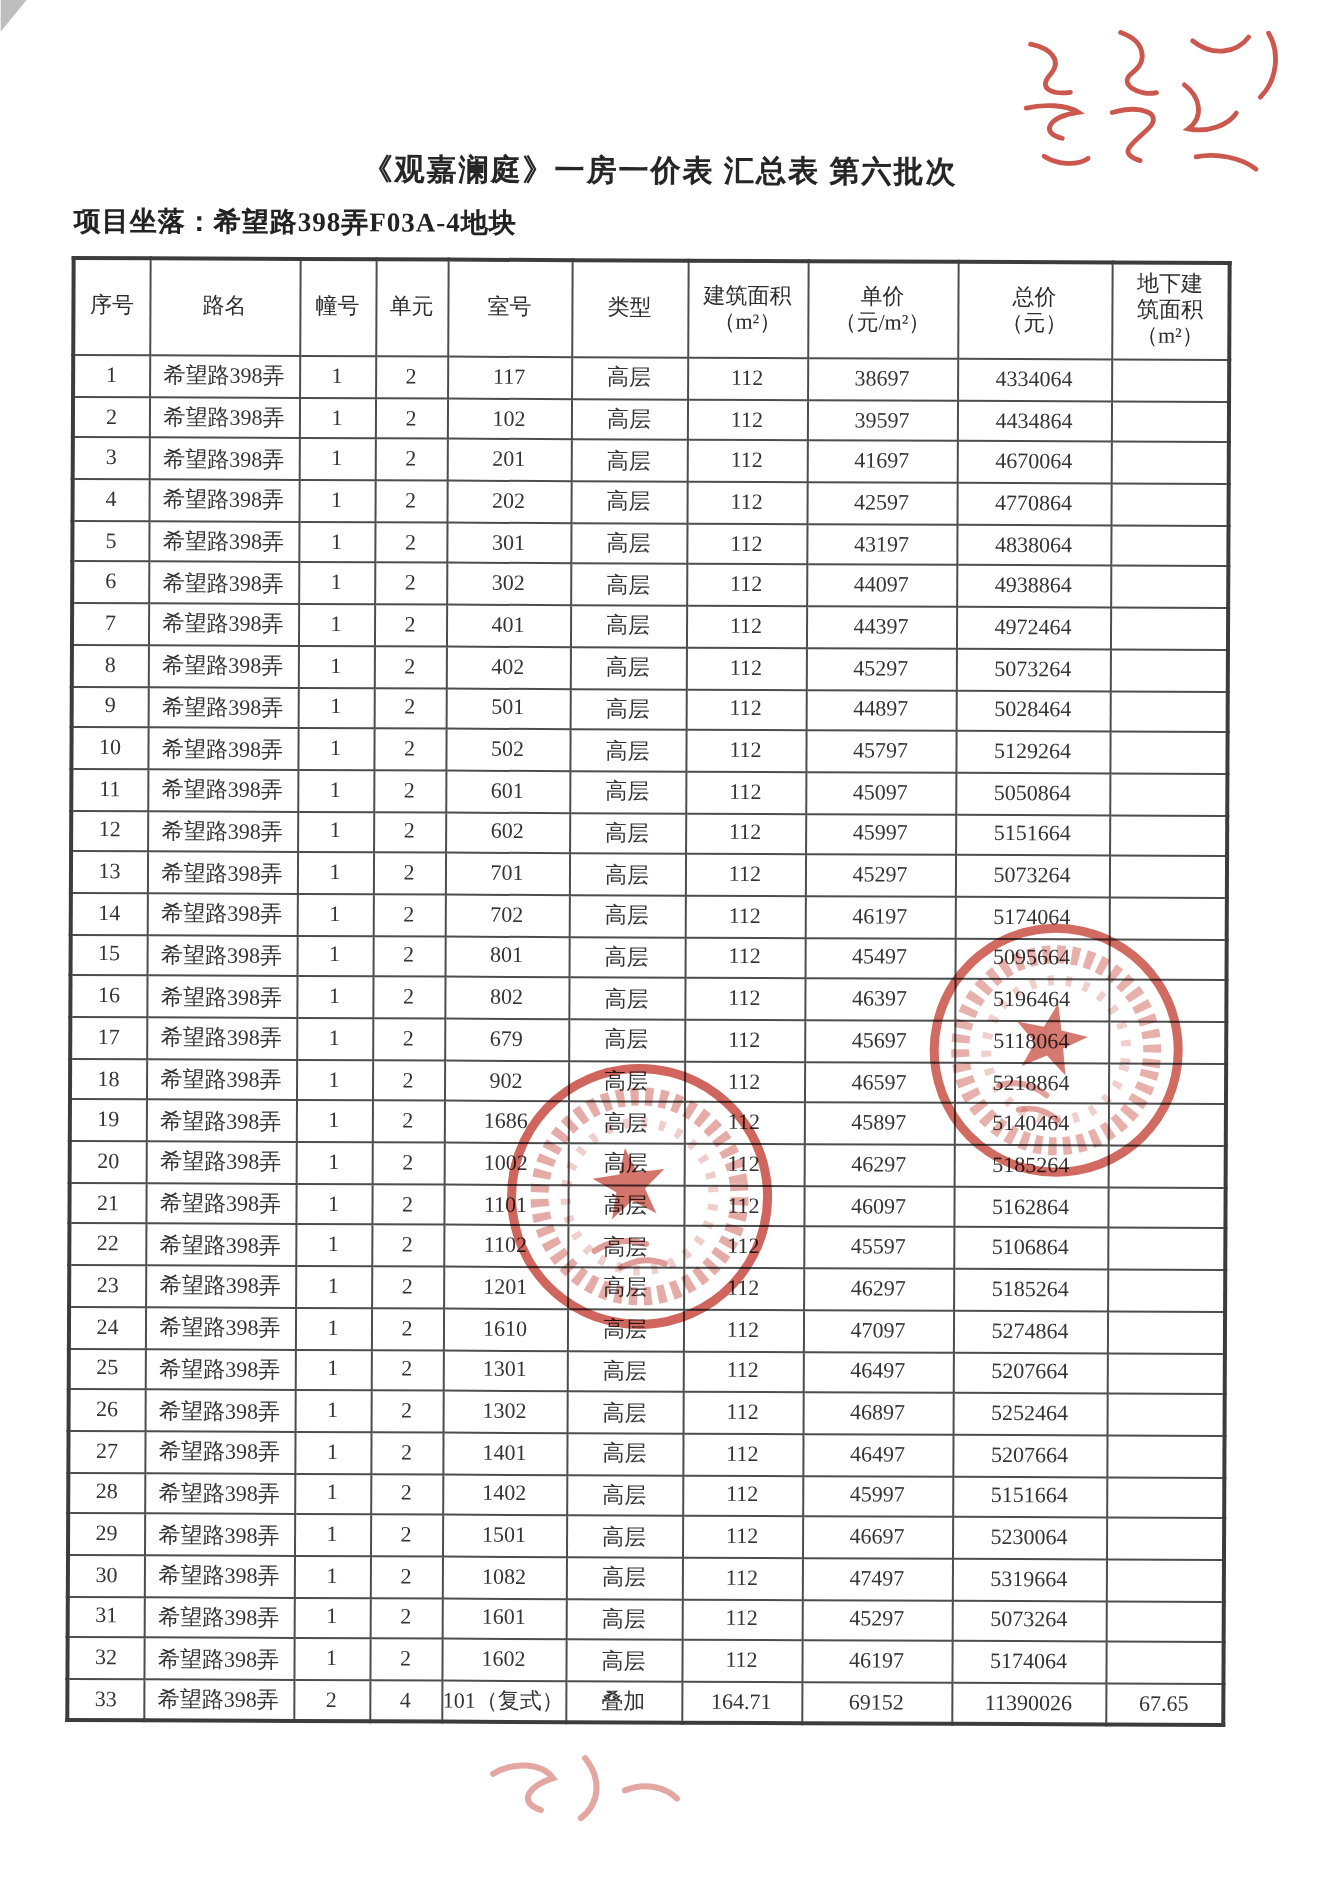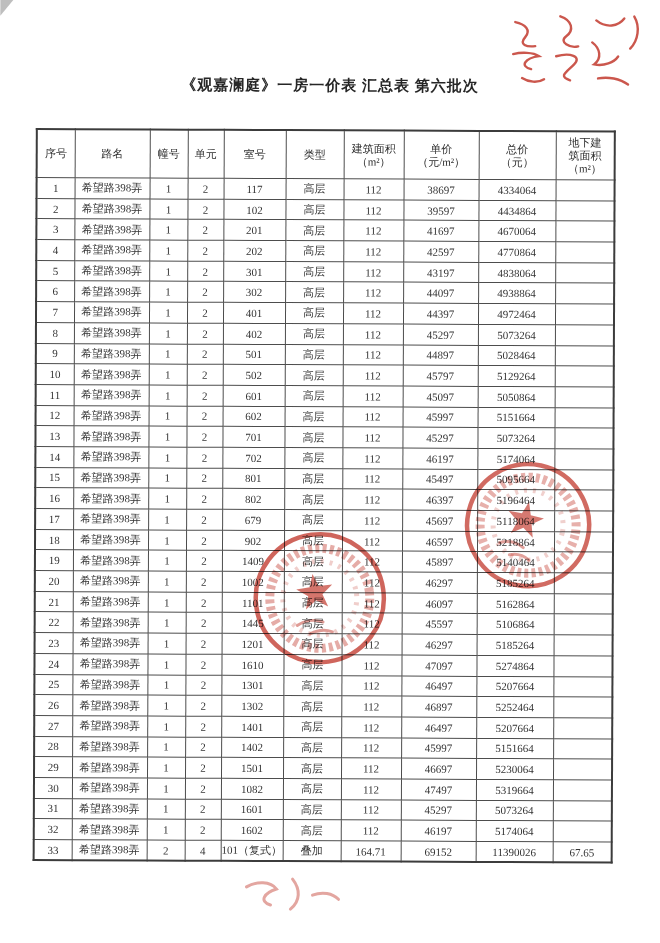--- a/index.html
+++ b/index.html
@@ -41,20 +41,21 @@
 </style>
 </head>
 <body>
 
 <div class="page">
 
   <div class="corner-smudge"></div>
 
   <div class="doc-title">《观嘉澜庭》一房一价表 汇总表  第六批次</div>
 
+  <div class="location-line"><span>项目坐落：</span><span>希望路398弄F03A-4地块</span></div>
 
   <table class="price">
     <colgroup>
       <col class="c0">
         <col class="c1">
         <col class="c2">
         <col class="c3">
         <col class="c4">
       <col class="c5">
         <col class="c6">
@@ -296,21 +297,21 @@
           <td>112</td>
           <td>46597</td>
           <td>5218864</td>
           <td></td>
         </tr>
         <tr>
           <td>19</td>
           <td>希望路398弄</td>
           <td>1</td>
           <td>2</td>
-          <td>1409</td>
+          <td>1686</td>
           <td>高层</td>
           <td>112</td>
           <td>45897</td>
           <td>5140464</td>
           <td></td>
         </tr>
         <tr>
           <td>20</td>
           <td>希望路398弄</td>
           <td>1</td>
@@ -332,21 +333,21 @@
           <td>112</td>
           <td>46097</td>
           <td>5162864</td>
           <td></td>
         </tr>
         <tr>
           <td>22</td>
           <td>希望路398弄</td>
           <td>1</td>
           <td>2</td>
-          <td>1445</td>
+          <td>1102</td>
           <td>高层</td>
           <td>112</td>
           <td>45597</td>
           <td>5106864</td>
           <td></td>
         </tr>
         <tr>
           <td>23</td>
           <td>希望路398弄</td>
           <td>1</td>

